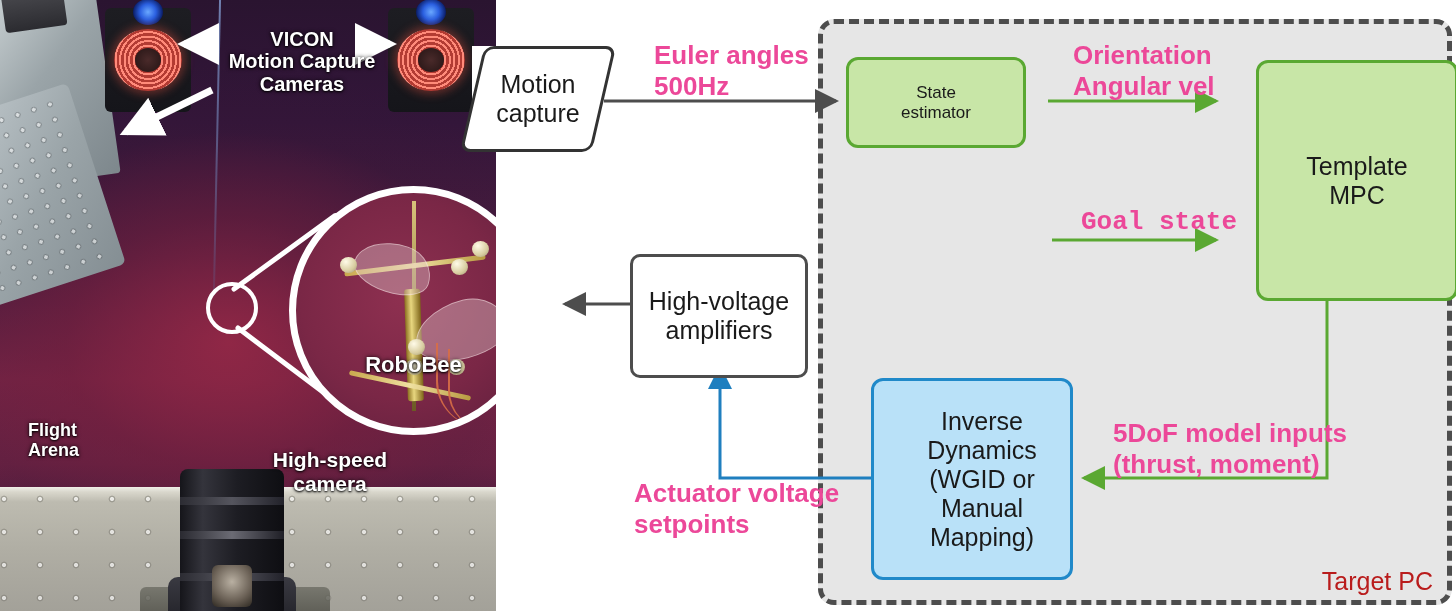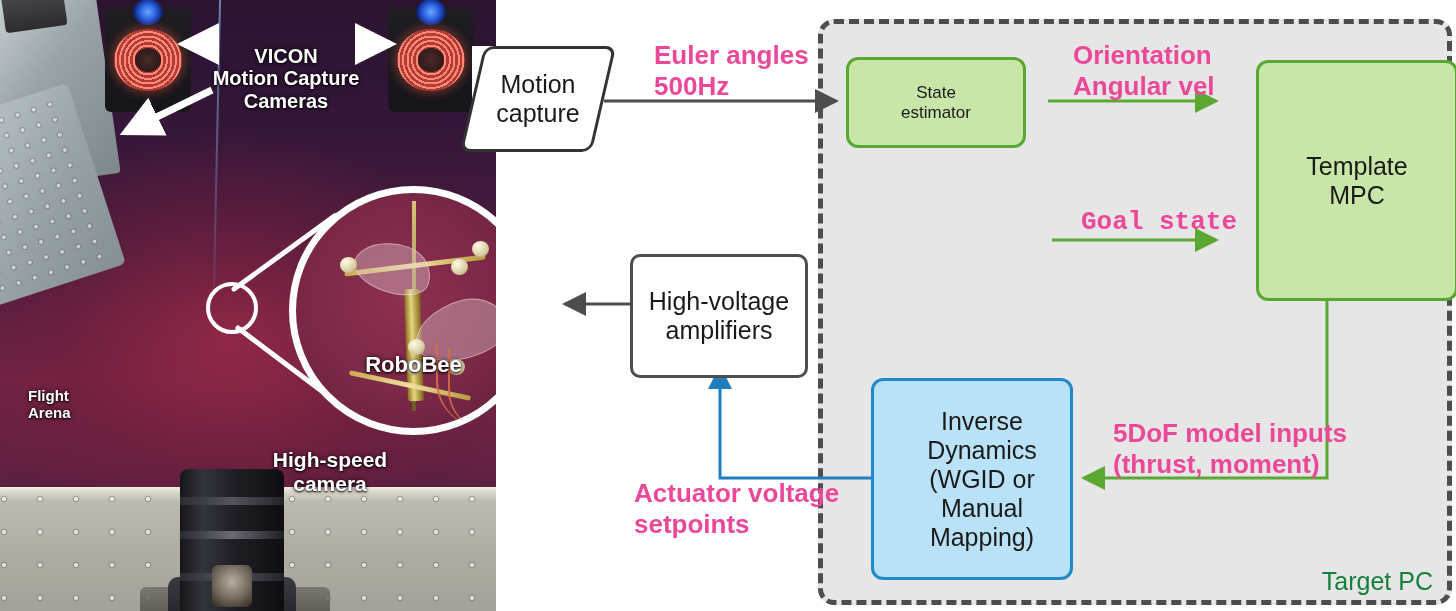--- a/index.html
+++ b/index.html
@@ -135,22 +135,22 @@
   
   .ph-label {
     position: absolute;
     color: #ffffff;
     font-weight: bold;
     text-align: center;
     line-height: 1.12;
     text-shadow: 0 0 4px rgba(0,0,0,0.85), 0 1px 2px rgba(0,0,0,0.9);
     white-space: pre-line;
   }
-  #vicon-label { left: 176px; top: 45px; width: 220px; font-size: 20px; }
-  #flight-label { left: 28px; top: 388px; width: 130px; font-size: 15px; text-align: left;}
+  #vicon-label { left: 176px; top: 28px; width: 220px; font-size: 20px; padding-left: 16px; }
+  #flight-label { left: 28px; top: 420px; width: 130px; font-size: 18px; text-align: left;}
   #hs-label { left: 240px; top: 448px; width: 180px; font-size: 21px; }
 
   
   .warrow { position:absolute; }
 
   
   .mag-big {
     position:absolute; left: 289px; top: 186px;
     width: 249px; height: 249px;
     border-radius: 50%;
@@ -219,21 +219,21 @@
     width: 634px; height: 586px;
     box-sizing: border-box;
     background: #e6e6e6;
     border: 5px dashed #4d4d4d;
     border-radius: 16px;
   }
   #targetpc-label {
     position: absolute;
     right: 14px; bottom: 4px;
     font-size: 25px;
-    color: #15803d;
+    color: #b91c1c;
   }
 
   #node-motion-capture {
     left: 472px; top: 46px; width: 132px; height: 106px;
     font-size: 25px;
     background: #ffffff;
     border: none;
   }
   #node-motion-capture .skewbg {
     position:absolute; inset:0;

